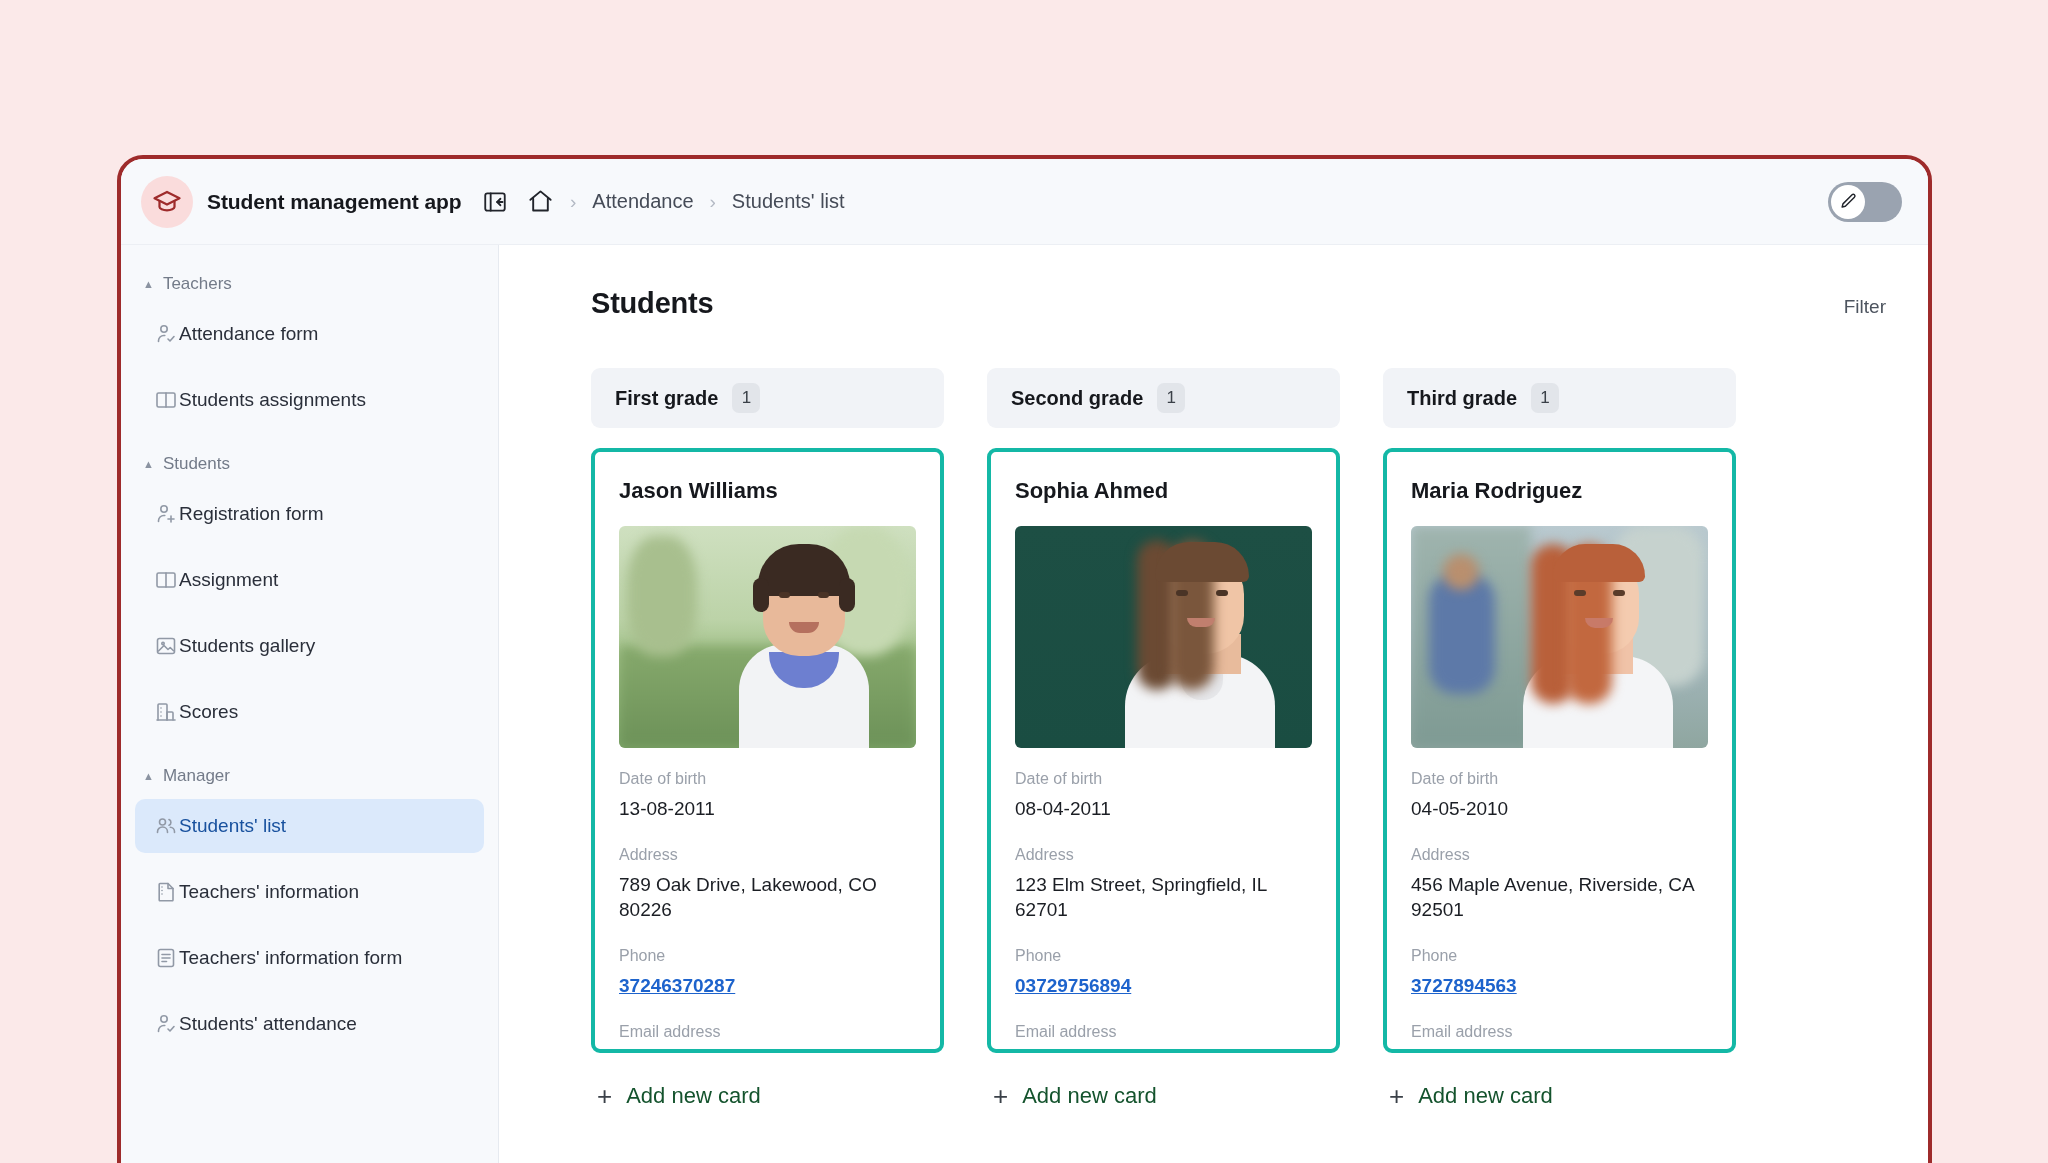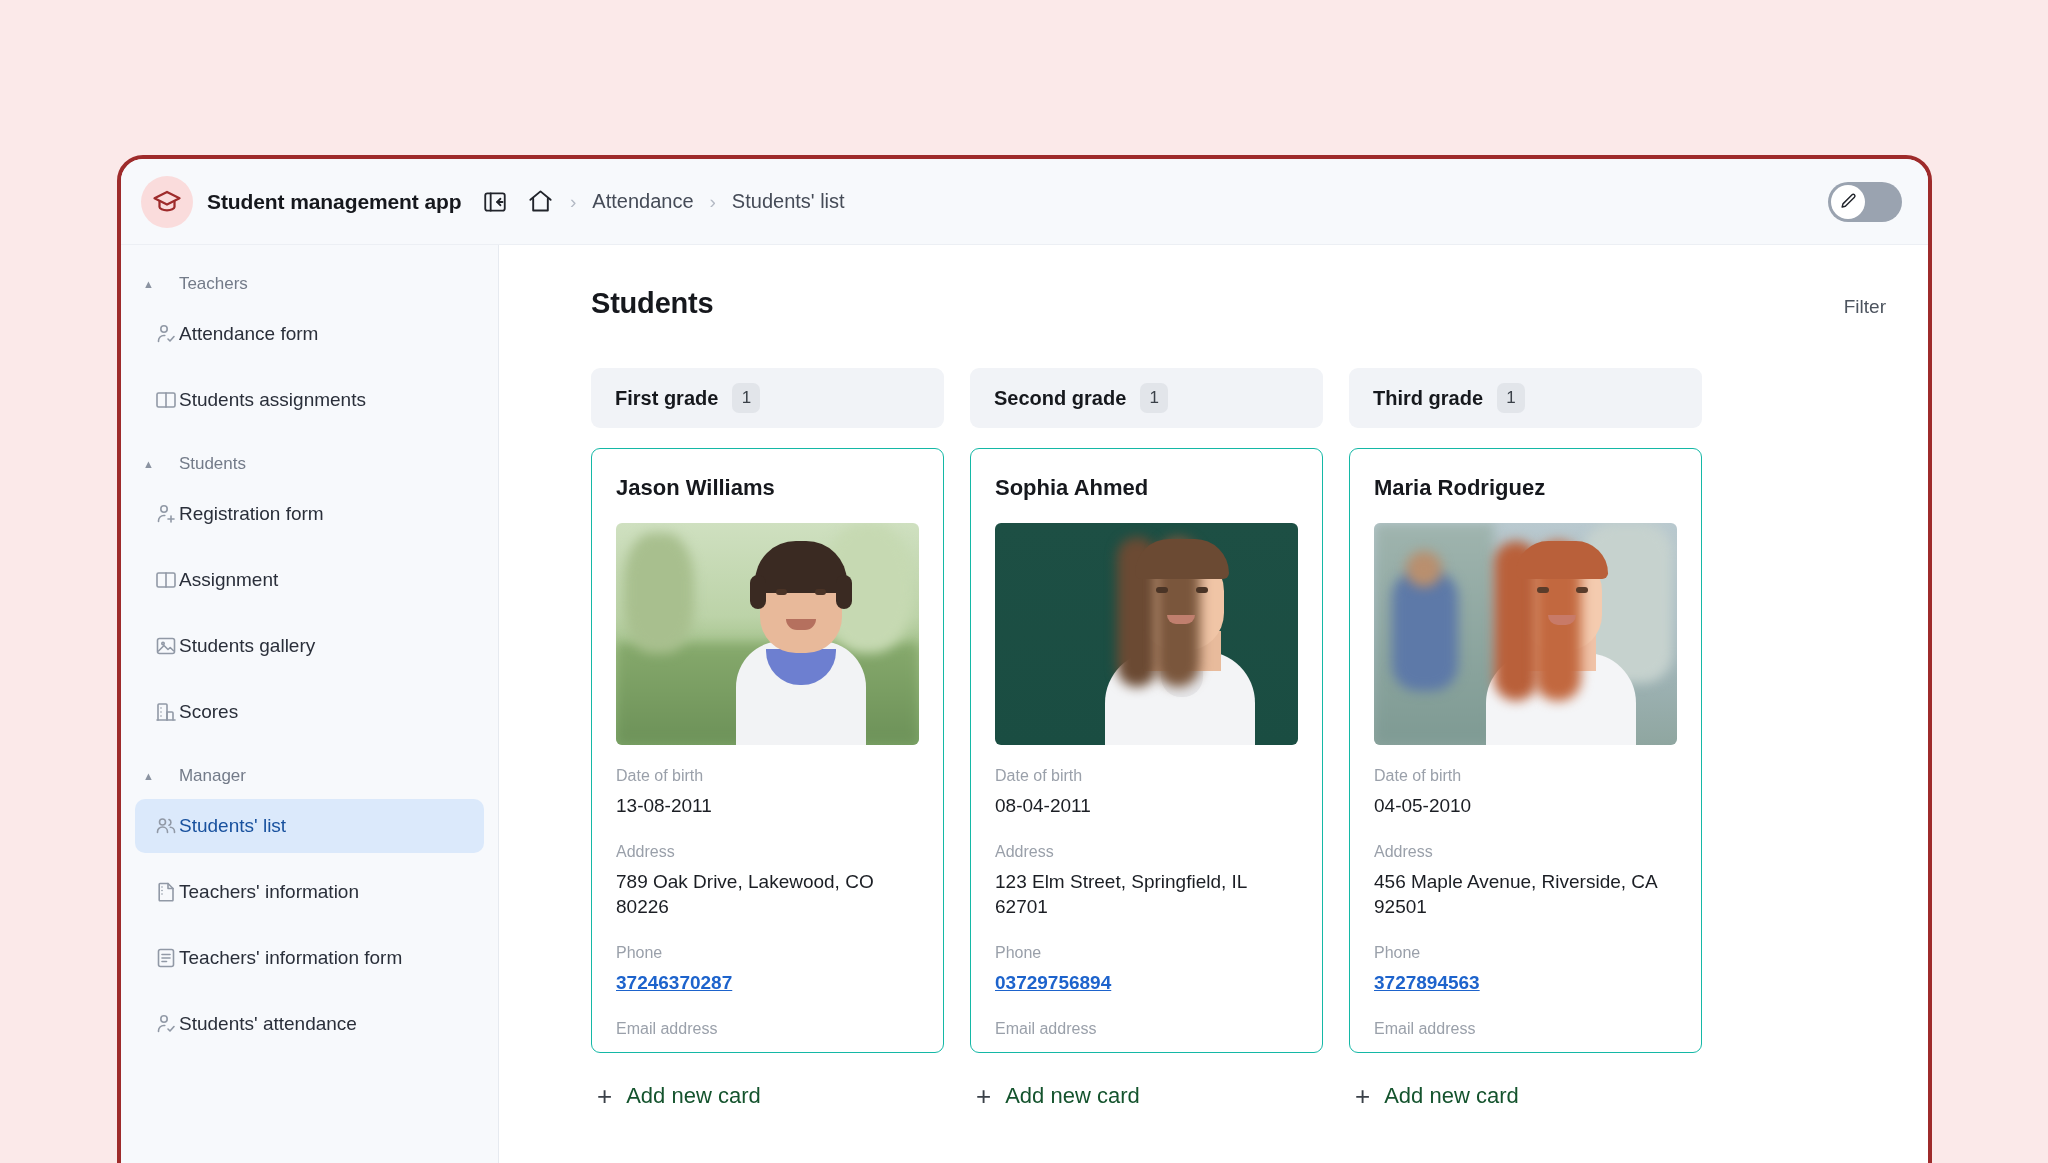--- a/index.html
+++ b/index.html
@@ -130,21 +130,20 @@
     margin-bottom: 6px;
   }
   .nav-group-header .caret {
     font-size: 11px;
     color: #8b93a1;
     line-height: 1;
   }
   .nav-group-header .gtitle {
     font-size: 17px;
     color: #737b89;
-    margin-left: 16px;
   }
 
   .nav-item {
     display: flex;
     align-items: center;
     gap: 0;
     height: 54px;
     margin: 0 14px 12px 14px;
     padding-left: 18px;
     border-radius: 10px;
@@ -187,21 +186,21 @@
     letter-spacing: -0.2px;
   }
   .filter-link {
     font-size: 19px;
     color: #4d545f;
   }
 
   
   .board {
     display: flex;
-    gap: 26px;
+    gap: 43px;
     padding: 48px 0 0 92px;
   }
   .column {
     width: 353px;
     flex: 0 0 353px;
     display: flex;
     flex-direction: column;
   }
 
   .col-head {
@@ -225,21 +224,21 @@
     border-radius: 7px;
     background: #e2e5ea;
     color: #3a4048;
     font-size: 17px;
     display: flex; align-items: center; justify-content: center;
     padding: 0 9px;
   }
 
   .card {
     background: #ffffff;
-    border: 1px solid #14b8a6;
+    border: 4px solid #14b8a6;
     border-radius: 9px;
     padding: 26px 24px 18px 24px;
     height: 605px;
     overflow: hidden;
   }
   .card-name {
     font-size: 22px;
     font-weight: bold;
     color: #16181d;
     margin-bottom: 22px;

